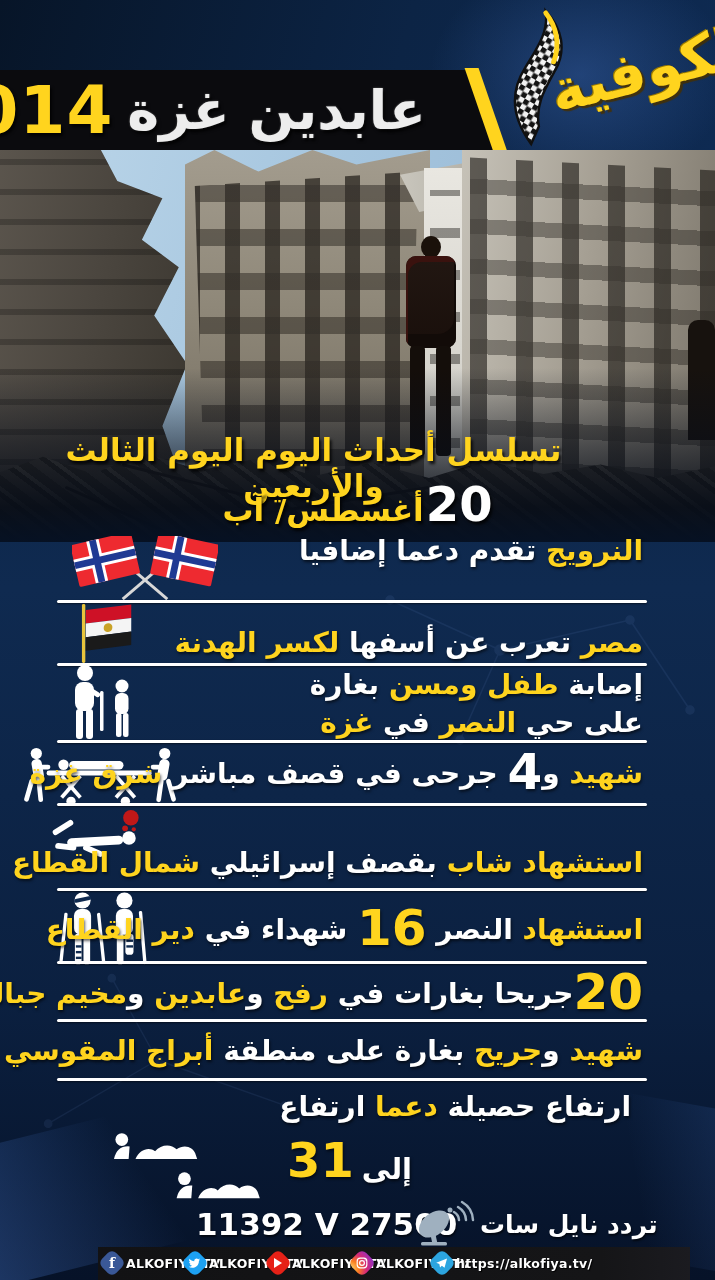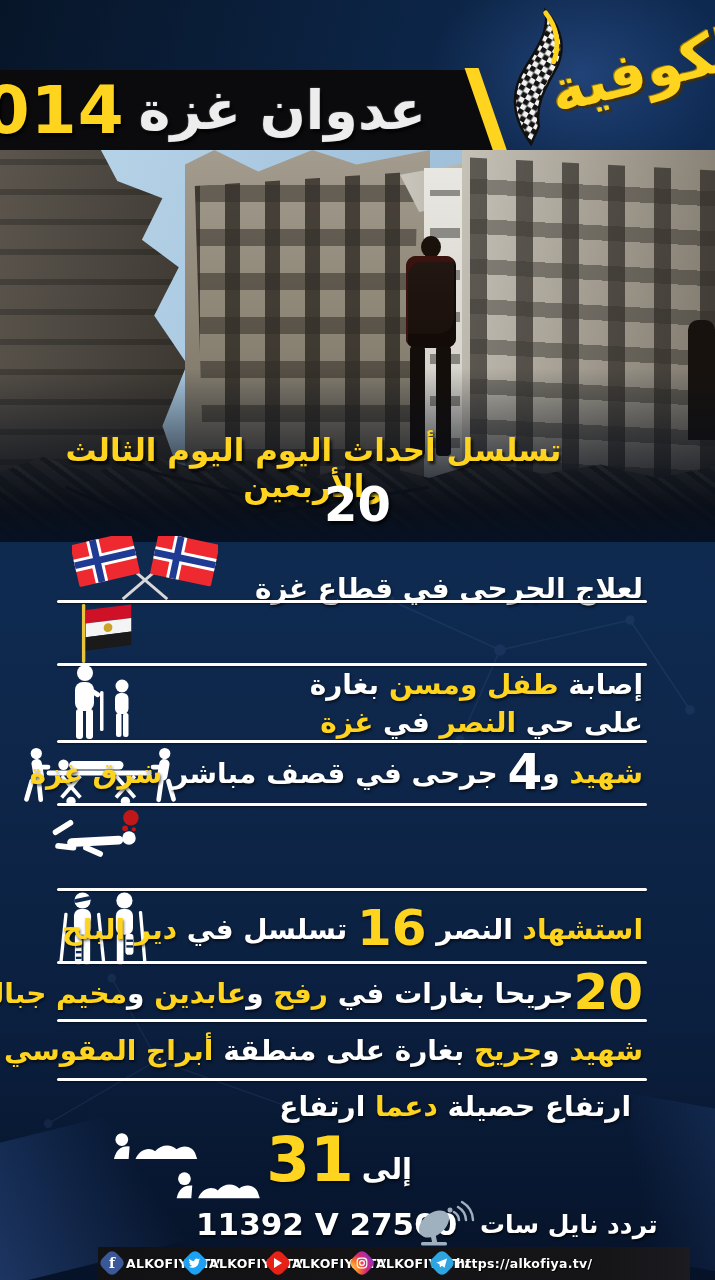--- a/index.html
+++ b/index.html
@@ -68,21 +68,21 @@
   .row{position:absolute;right:72px;direction:rtl;text-align:right;white-space:nowrap;
     font-size:28px;font-weight:bold;color:#ffffff;line-height:38px;
     text-shadow:1px 2px 3px rgba(0,0,0,.6);}
   .row .y{color:#ffd41e;}
   .row .n{font-size:50px;line-height:38px;vertical-align:-6px;letter-spacing:1px;}
   .sep{position:absolute;left:57px;width:590px;height:3px;background:#ffffff;border-radius:2px;box-shadow:0 1px 2px rgba(0,0,0,.5);}
   .toll-line{right:84px;}
   .toll-num-wrap{left:252px;top:1128px;width:160px;direction:rtl;display:flex;align-items:flex-end;gap:8px;
     text-shadow:1px 2px 3px rgba(0,0,0,.6);}
   .toll-to{font-size:29px;font-weight:bold;color:#fff;line-height:34px;padding-bottom:6px;}
-  .toll-n{font-size:63px;font-weight:bold;color:#ffd41e;line-height:64px;}
+  .toll-n{font-size:48px;font-weight:bold;color:#ffd41e;line-height:64px;}
 
   
   .sat-freq{left:196px;top:1206px;font-size:31px;font-weight:bold;color:#fff;direction:ltr;text-shadow:1px 2px 2px rgba(0,0,0,.6);}
   .sat-label{left:480px;top:1210px;font-size:25px;font-weight:bold;color:#fff;direction:rtl;text-shadow:1px 2px 2px rgba(0,0,0,.6);}
 
   
   .footer-bar{left:98px;top:1247px;width:592px;height:33px;background:linear-gradient(90deg,#121214 0%,#151517 85%,#1b1b20 100%);}
   .soc{position:absolute;top:1253px;display:flex;align-items:center;gap:4px;}
   .pin{width:20px;height:20px;border-radius:6px;transform:rotate(45deg);display:flex;align-items:center;justify-content:center;flex:0 0 auto;}
   .pin > *{transform:rotate(-45deg);}
@@ -118,21 +118,21 @@
       </pattern>
     </defs>
     <path d="M40,142 C18,112 20,86 34,64 C46,44 58,28 55,6 C72,24 76,46 65,66 C54,86 44,102 48,124 Z" fill="url(#kef)" stroke="#101010" stroke-width="2.5"></path>
     <path d="M55,8 C66,22 70,40 63,58" fill="none" stroke="#ffd41e" stroke-width="5" stroke-linecap="round"></path>
   </svg>
   <div class="abs logo-text">الكوفية</div>
 
   <div class="abs banner"></div>
   <div class="abs banner-slash"></div>
   <div class="abs banner-text">
-    <span class="t-main">عدوان غزة</span>
+    <span class="t-main">عابدين غزة</span>
     <span class="t-year">2014</span>
   </div>
 
   <div class="abs photo">
     <div class="bldg-left"></div>
     <div class="bldg-left-tex"></div>
     <div class="bldg-center"></div>
     <div class="bldg-center-win"></div>
     <div class="slab-top"></div>
     <div class="bldg-white"></div>
@@ -174,54 +174,58 @@
         <circle cx="90" cy="20" r="4"></circle>
         <circle cx="280" cy="160" r="4"></circle>
     </g>
   </svg>
   <div class="abs flare flare1"></div>
   <div class="abs flare flare2"></div>
 
   <div class="abs intro1">تسلسل أحداث اليوم اليوم الثالث والأربعين</div>
   <div class="abs intro2">
     <span class="num">20</span>
+    <span class="mon">أغسطس/ آب</span>
   </div>
 
   <svg class="abs" style="left:72px;top:536px;width:146px;height:66px;" viewBox="0 0 150 68">
     <line x1="36" y1="12" x2="98" y2="65" stroke="#d8d8d8" stroke-width="3"></line>
     <line x1="114" y1="12" x2="52" y2="65" stroke="#d8d8d8" stroke-width="3"></line>
     <g transform="rotate(-13 34 24) translate(2,2)">
       <rect width="64" height="44" fill="#ee2a30" rx="2"></rect>
       <rect x="17" width="13" height="44" fill="#fff"></rect>
         <rect y="15" width="64" height="13" fill="#fff"></rect>
       <rect x="20" width="7" height="44" fill="#1f3a93"></rect>
         <rect y="18" width="64" height="7" fill="#1f3a93"></rect>
     </g>
     <g transform="rotate(12 116 24) translate(84,2)">
       <rect width="64" height="44" fill="#ee2a30" rx="2"></rect>
       <rect x="17" width="13" height="44" fill="#fff"></rect>
         <rect y="15" width="64" height="13" fill="#fff"></rect>
       <rect x="20" width="7" height="44" fill="#1f3a93"></rect>
         <rect y="18" width="64" height="7" fill="#1f3a93"></rect>
     </g>
   </svg>
-  <div class="row" style="top:570px;">
-    <span>لعلاج الجرحى في قطاع غزة</span>
+  <div class="row" style="top:532px;">
+    <span class="y">النرويج</span><span> تقدم دعما إضافيا</span>
   </div>
   <div class="sep" style="top:600px;"></div>
 
   <svg class="abs" style="left:80px;top:604px;width:58px;height:60px;" viewBox="0 0 60 62">
     <rect x="2" y="0" width="3.5" height="61" fill="#e8c43c" rx="1.5"></rect>
     <g transform="skewY(-7) translate(0,5)">
       <rect x="6" y="2" width="47" height="14" fill="#ce1126"></rect>
       <rect x="6" y="16" width="47" height="14" fill="#f4f4f4"></rect>
       <rect x="6" y="30" width="47" height="14" fill="#1a1a1a"></rect>
       <circle cx="29" cy="23" r="4.5" fill="#c9a227"></circle>
     </g>
   </svg>
+  <div class="row" style="top:624px;">
+    <span class="y">مصر</span><span> تعرب عن أسفها </span><span class="y">لكسر الهدنة</span>
+  </div>
   <div class="sep" style="top:663px;"></div>
 
   <svg class="abs" style="left:66px;top:664px;width:80px;height:78px;" viewBox="0 0 80 78">
     <g fill="#ffffff">
       <circle cx="19" cy="9" r="8"></circle>
       <rect x="9" y="18" width="19" height="29" rx="8"></rect>
       <rect x="24" y="23" width="13" height="5" rx="2.5" transform="rotate(32 24 23)"></rect>
       <rect x="34" y="27" width="3.5" height="40" rx="1.5"></rect>
       <rect x="10" y="45" width="7" height="30" rx="3"></rect>
       <rect x="20" y="45" width="7" height="30" rx="3"></rect>
@@ -276,20 +280,23 @@
         <circle cx="91" cy="22" r="2.2"></circle>
     </g>
     <g fill="#ffffff">
       <circle cx="86" cy="31" r="7"></circle>
       <rect x="22" y="30" width="58" height="9" rx="4.5" transform="rotate(-3 50 34)"></rect>
       <rect x="40" y="37" width="22" height="6" rx="3" transform="rotate(24 40 37)"></rect>
       <rect x="6" y="24" width="24" height="6" rx="3" transform="rotate(-32 6 24)"></rect>
       <rect x="10" y="36" width="22" height="6" rx="3" transform="rotate(6 10 36)"></rect>
     </g>
   </svg>
+  <div class="row" style="top:844px;">
+    <span class="y">استشهاد شاب</span><span> بقصف إسرائيلي </span><span class="y">شمال القطاع</span>
+  </div>
   <div class="sep" style="top:888px;"></div>
 
   <svg class="abs" style="left:58px;top:890px;width:110px;height:80px;" viewBox="0 0 110 84">
     <g fill="#ffffff">
       <circle cx="23" cy="11" r="8.5"></circle>
       <rect x="14" y="20" width="18" height="27" rx="7"></rect>
       <rect x="15" y="46" width="7" height="32" rx="3"></rect>
       <rect x="24" y="46" width="7" height="32" rx="3"></rect>
       <rect x="4" y="24" width="3.5" height="54" rx="1.5" transform="rotate(6 6 24)"></rect>
       <rect x="38" y="24" width="3.5" height="54" rx="1.5" transform="rotate(-6 40 24)"></rect>
@@ -302,21 +309,21 @@
     <g fill="#0f2a50">
       <rect x="14" y="8" width="18" height="4" rx="2" transform="rotate(-12 23 10)"></rect>
       <rect x="16" y="58" width="6" height="2.5"></rect>
         <rect x="16" y="64" width="6" height="2.5"></rect>
         <rect x="16" y="70" width="6" height="2.5"></rect>
       <rect x="69" y="52" width="7" height="2.5"></rect>
         <rect x="69" y="58" width="7" height="2.5"></rect>
     </g>
   </svg>
   <div class="row" style="top:906px;line-height:48px;">
-    <span class="y">استشهاد</span><span> النصر </span><span class="n y">16</span><span> تسلسل في </span><span class="y">دير البلح</span>
+    <span class="y">استشهاد</span><span> النصر </span><span class="n y">16</span><span> شهداء في </span><span class="y">دير القطاع</span>
   </div>
   <div class="sep" style="top:961px;"></div>
 
   <div class="row" style="top:970px;line-height:48px;">
     <span class="n y">20</span><span>جريحا بغارات في </span><span class="y">رفح</span><span> و</span><span class="y">عابدين</span><span> و</span><span class="y">مخيم جباليا</span>
   </div>
   <div class="sep" style="top:1019px;"></div>
 
   <div class="row" style="top:1032px;">
     <span class="y">شهيد</span><span> و</span><span class="y">جريح</span><span> بغارة على منطقة </span><span class="y">أبراج المقوسي</span>

